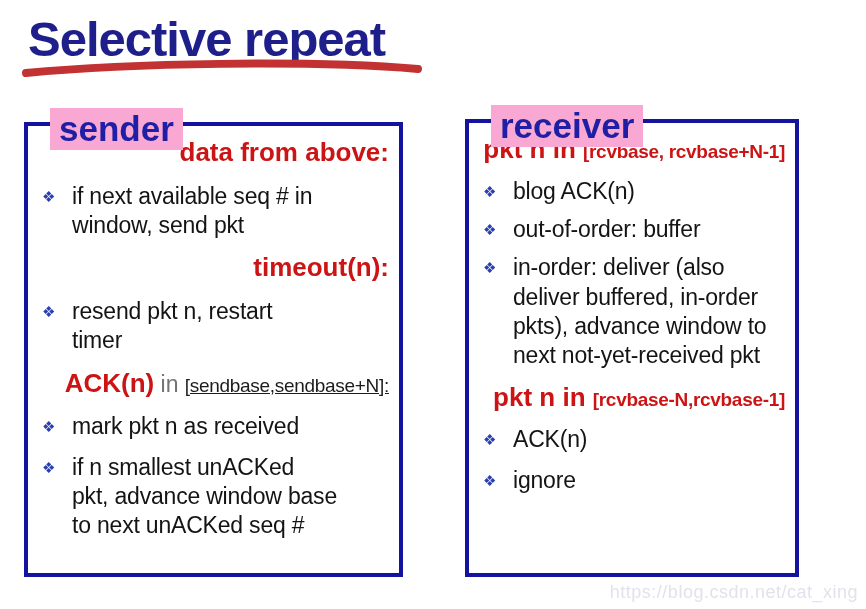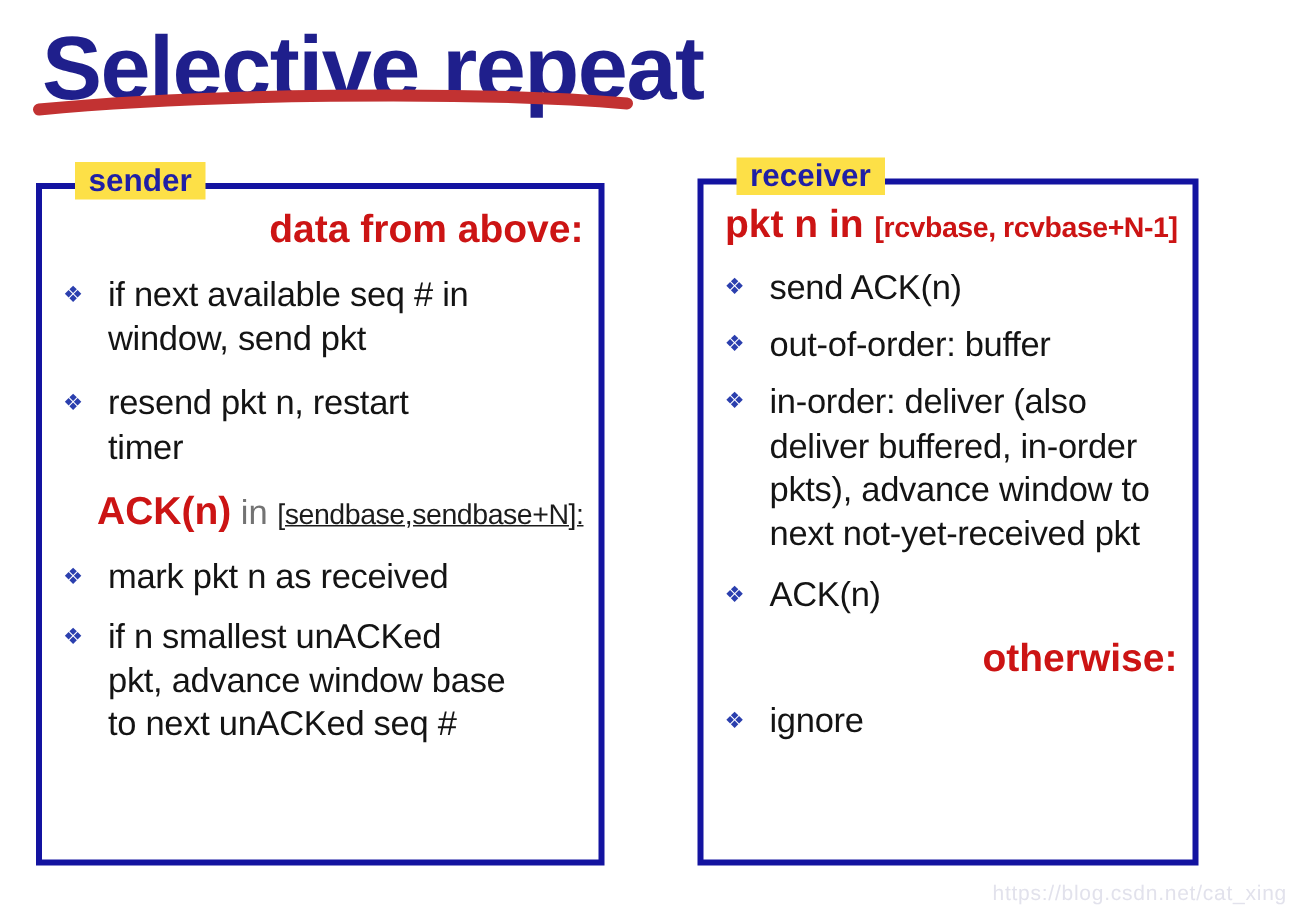--- a/index.html
+++ b/index.html
@@ -4,36 +4,36 @@
 <style>
   html,body { margin:0; padding:0; background:#fff; }
   .slide {
     position:relative; width:866px; height:609px; background:#ffffff;
     overflow:hidden; font-family:"Liberation Sans","DejaVu Sans",sans-serif;
     color:#141414;
   }
   
   .title {
     position:absolute; left:28px; top:14px; margin:0;
-    font-size:60px; font-weight:700; letter-spacing:-1px;
+    font-size:49px; font-weight:700; letter-spacing:-1px;
     color:#1f1f8c; line-height:1.05;
   }
   .title-underline { position:absolute; left:20px; top:56px; }
   
   .panel {
     position:absolute; box-sizing:border-box;
     border:4px solid #1313a0; background:#ffffff;
     padding:12px 10px 0 8px;
   }
   .panel-sender   { left:24px;  top:122px; width:379px; height:455px; }
   .panel-receiver { left:465px; top:119px; width:334px; height:458px; }
   .panel-label {
     position:absolute; top:-18px; left:22px;
-    background:#fde047; padding:0 9px;
-    font-size:21px; font-weight:700; color:#1f1fa6; line-height:1.2;
+    background:#f9a8d4; padding:0 9px;
+    font-size:35px; font-weight:700; color:#1f1fa6; line-height:1.2;
   }
   
   .heading {
     margin:13px 0 0 0; font-size:26px; font-weight:700;
     color:#cc1414; line-height:1.15; white-space:nowrap;text-align:right;
   }
   .heading:first-of-type { margin-top:0; }
   .heading .mid { font-size:23px; font-weight:400; color:#737373; }
   .heading .bracket-dark { font-size:19px; font-weight:400; color:#1c1c1c; letter-spacing:-0.3px;text-decoration:underline; }
   .heading .bracket-red  { font-size:19px; font-weight:700; color:#cc1414; letter-spacing:-0.3px; }
@@ -46,21 +46,21 @@
   .bullet-text {
     font-size:23px; line-height:1.27; color:#141414;
     white-space:pre-line; letter-spacing:-0.2px;
   }
   .panel-receiver .bullet-row { margin-top:9px; }
   .panel-receiver .bullet-row.first { margin-top:12px; }
   .panel-sender .bullet-row.first { margin-top:14px; }
   
   .watermark {
     position:absolute; right:8px; bottom:6px;
-    font-size:14px; color:#e2e2ec; letter-spacing:0.5px;margin-left:25px;
+    font-size:18px; color:#e2e2ec; letter-spacing:0.5px;margin-left:25px;
   }
 </style>
 </head>
 <body>
 
 <div class="slide">
 
   <h1 class="title">Selective repeat</h1>
   <svg class="title-underline" width="406" height="28" viewBox="0 0 406 28">
     <path d="M 6 17 C 110 7, 290 4, 398 13" fill="none" stroke="#c23232" stroke-width="8" stroke-linecap="round"></path>
@@ -69,20 +69,21 @@
   <section class="panel panel-sender">
     <span class="panel-label">sender</span>
 
     <h2 class="heading"><span>data from above:</span></h2>
     <div class="bullet-row first">
       <span class="bullet-glyph">❖</span>
       <span class="bullet-text">if next available seq # in
 window, send pkt</span>
     </div>
 
+    <h2 class="heading"><span>timeout(n):</span></h2>
     <div class="bullet-row first">
       <span class="bullet-glyph">❖</span>
       <span class="bullet-text">resend pkt n, restart
 timer</span>
     </div>
 
     <h2 class="heading"><span>ACK(n)</span><span class="mid"> in </span><span class="bracket-dark">[sendbase,sendbase+N]:</span></h2>
     <div class="bullet-row first">
       <span class="bullet-glyph">❖</span>
       <span class="bullet-text">mark pkt n as received</span>
@@ -94,40 +95,40 @@
 to next unACKed seq #</span>
     </div>
   </section>
 
   <section class="panel panel-receiver">
     <span class="panel-label">receiver</span>
 
     <h2 class="heading"><span>pkt n in </span><span class="bracket-red">[rcvbase, rcvbase+N-1]</span></h2>
     <div class="bullet-row first">
       <span class="bullet-glyph">❖</span>
-      <span class="bullet-text">send ACK(n)</span>
+      <span class="bullet-text">blog ACK(n)</span>
     </div>
     <div class="bullet-row">
       <span class="bullet-glyph">❖</span>
       <span class="bullet-text">out-of-order: buffer</span>
     </div>
     <div class="bullet-row">
       <span class="bullet-glyph">❖</span>
       <span class="bullet-text">in-order: deliver (also
 deliver buffered, in-order
 pkts), advance window to
 next not-yet-received pkt</span>
     </div>
 
+    <h2 class="heading"><span>pkt n in </span><span class="bracket-red">[rcvbase-N,rcvbase-1]</span></h2>
     <div class="bullet-row first">
       <span class="bullet-glyph">❖</span>
       <span class="bullet-text">ACK(n)</span>
     </div>
 
-    <h2 class="heading"><span>otherwise:</span></h2>
     <div class="bullet-row first">
       <span class="bullet-glyph">❖</span>
       <span class="bullet-text">ignore</span>
     </div>
   </section>
 
   <div class="watermark">https://blog.csdn.net/cat_xing</div>
 </div>
 
 </body></html>

